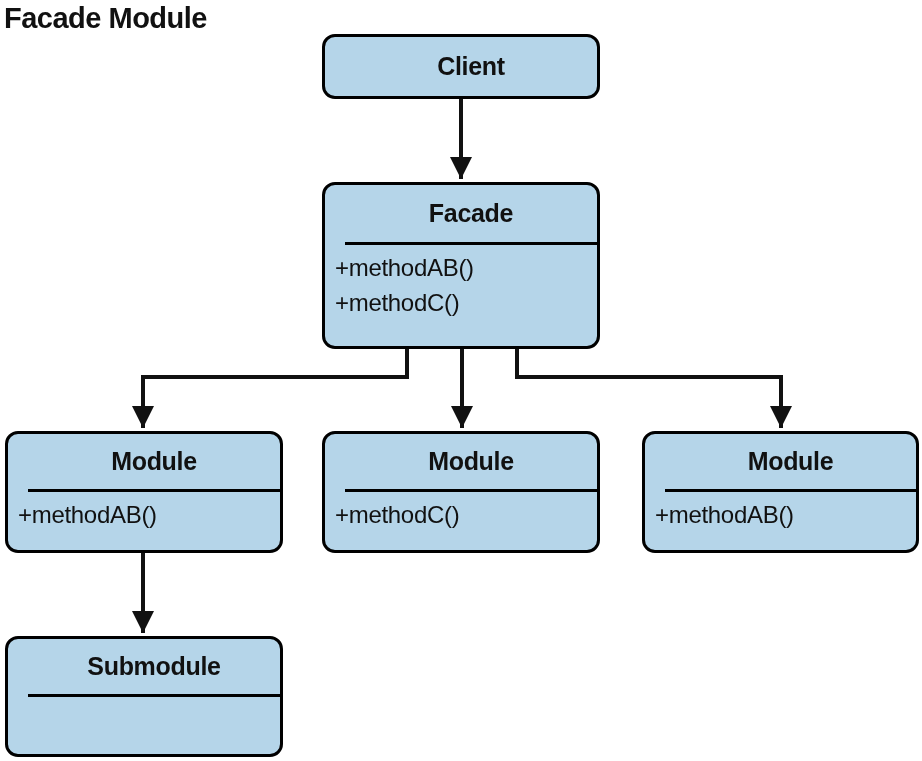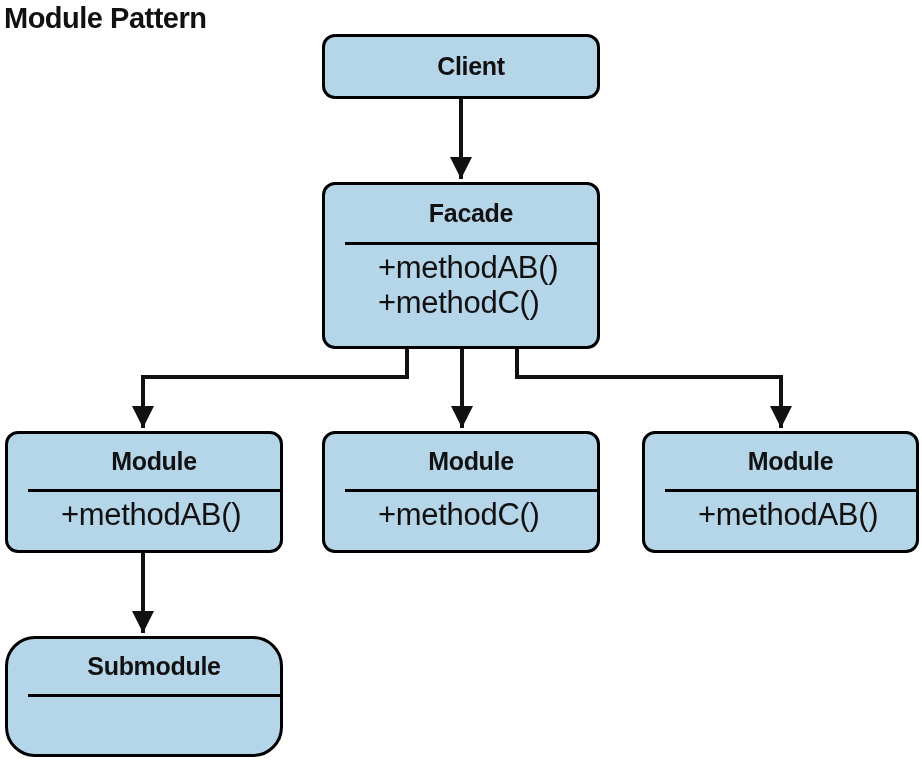--- a/index.html
+++ b/index.html
@@ -40,45 +40,44 @@
     font-size: 25px;
     font-weight: bold;
     letter-spacing: -0.3px;
     margin-left: 20px;
   }
   .node.compartment .node-head {
     border-bottom: 3px solid var(--node-border, #000000);
   }
   .node-body {
     padding: 5px 4px 0 10px;
-    font-size: 31px;
+    font-size: 24px;
     letter-spacing: -0.3px;
     line-height: 35px;
-    margin-left: 43px;
   }
   
   #node-client  { left:322px; top:34px;  width:278px; height:65px; }
   #node-client .node-head { height:59px; }
   #node-facade  { left:322px; top:182px; width:278px; height:167px; }
   #node-facade .node-head { height:57px; }
   #node-module-left   { left:5px;   top:431px; width:278px; height:122px; }
   #node-module-center { left:322px; top:431px; width:278px; height:122px; }
   #node-module-right  { left:642px; top:431px; width:277px; height:122px; }
-  #node-submodule     { left:5px;   top:636px; width:278px; height:121px;border-radius:30px; }
+  #node-submodule     { left:5px;   top:636px; width:278px; height:121px; }
   #node-module-left .node-head,
   #node-module-center .node-head,
   #node-module-right .node-head,
   #node-submodule .node-head { height:55px; }
 </style>
 </head>
 <body>
 
 <div class="canvas">
 
-  <h1 class="diagram-title">Module Pattern</h1>
+  <h1 class="diagram-title">Facade Module</h1>
 
   <svg class="connectors" viewBox="0 0 922 761" xmlns="http://www.w3.org/2000/svg">
     <defs>
       <marker id="arrowhead" markerUnits="userSpaceOnUse" markerWidth="22" markerHeight="24" viewBox="0 0 10 10" refX="10" refY="5" orient="auto">
         <path d="M0,0 L10,5 L0,10 Z" fill="#111111"></path>
       </marker>
     </defs>
     <g stroke="#111111" stroke-width="4" fill="none" stroke-linejoin="miter">
       <path d="M461 95 L461 179" marker-end="url(#arrowhead)"></path>
       <path d="M407 344 L407 377 L143 377 L143 428" marker-end="url(#arrowhead)"></path>

